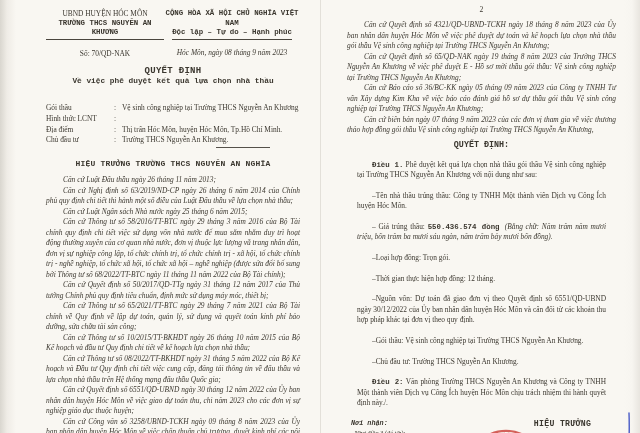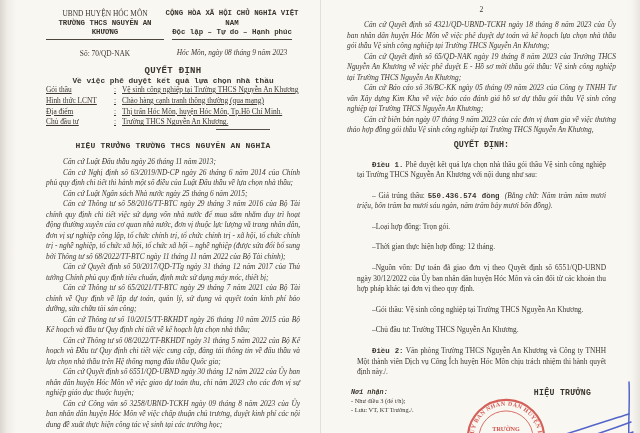--- a/index.html
+++ b/index.html
@@ -29,21 +29,21 @@
   .i{font-style:italic;}
   .center{text-align:center;}
   .hdr-row{display:flex;font-size:7.4px;line-height:9.5px;}
   .hdr-left{width:118px;text-align:center;}
   .hdr-right{flex:1;text-align:center;}
   .u-line{display:inline-block;border-bottom:.8px solid #4a463e;padding-bottom:1px;}
   .ref-no{margin-top:9px;font-size:7.4px;}
   .place-date{margin-top:8px;font-size:7.4px;}
   .doc-title{font-size:9px;margin-top:8px;letter-spacing:.3px;}
   .doc-subtitle{font-size:7.8px;margin-top:1px;}
-  .info{margin-top:0;font-size:7.4px;line-height:10.8px;text-decoration:underline;}
+  .info{margin-top:18px;font-size:7.4px;line-height:10.8px;}
   .info-row{display:flex;}
   .info-label{width:62px;}
   .info-sep{width:14px;text-align:center;}
   .info-value{flex:1;}
   .info-divider{width:54px;border-bottom:.8px solid #55514a;margin:1px 0 0 170px;}
   .section-heading{font-size:8px;margin-top:11px;letter-spacing:.2px;}
   .can-cu{
     margin:0;font-size:7.4px;line-height:10.5px;
     font-style:italic;text-align:justify;text-indent:17px;
   }
@@ -88,21 +88,20 @@
 
     <div class="info">
       <div class="info-row">
         <span class="info-label">Gói thầu</span>
         <span class="info-sep">:</span>
         <span class="info-value">Vệ sinh công nghiệp tại Trường THCS Nguyễn An Khương</span>
       </div>
       <div class="info-row">
         <span class="info-label">Hình thức LCNT</span>
         <span class="info-sep">:</span>
-        <span class="info-value">Chào hàng cạnh tranh thông thường (qua mạng)</span>
       </div>
       <div class="info-row">
         <span class="info-label">Địa điểm</span>
         <span class="info-sep">:</span>
         <span class="info-value">Thị trấn Hóc Môn, huyện Hóc Môn, Tp.Hồ Chí Minh.</span>
       </div>
       <div class="info-row">
         <span class="info-label">Chủ đầu tư</span>
         <span class="info-sep">:</span>
         <span class="info-value">Trường THCS Nguyễn An Khương.</span>
@@ -134,20 +133,21 @@
       <p class="can-cu">Căn cứ Quyết định số 4321/QD-UBND-TCKH ngày 18 tháng 8 năm 2023 của Ủy ban nhân dân huyện Hóc Môn về việc phê duyệt dự toán và kế hoạch lựa chọn nhà thầu gói thầu Vệ sinh công nghiệp tại Trường THCS Nguyễn An Khương;</p>
       <p class="can-cu">Căn cứ Quyết định số 65/QD-NAK ngày 19 tháng 8 năm 2023 của Trường THCS Nguyễn An Khương về việc phê duyệt E - Hồ sơ mời thầu gói thầu: Vệ sinh công nghiệp tại Trường THCS Nguyễn An Khương;</p>
       <p class="can-cu">Căn cứ Báo cáo số 36/BC-KK ngày 05 tháng 09 năm 2023 của Công ty TNHH Tư vấn Xây dựng Kim Kha về việc báo cáo đánh giá hồ sơ dự thầu gói thầu Vệ sinh công nghiệp tại Trường THCS Nguyễn An Khương;</p>
       <p class="can-cu">Căn cứ biên bản ngày 07 tháng 9 năm 2023 của các đơn vị tham gia về việc thương thảo hợp đồng gói thầu Vệ sinh công nghiệp tại Trường THCS Nguyễn An Khương,</p>
     </div>
 
     <div class="decision-heading b center">QUYẾT ĐỊNH:</div>
 
     <p class="article"><span class="b">Điều 1.</span><span> Phê duyệt kết quả lựa chọn nhà thầu gói thầu Vệ sinh công nghiệp tại Trường THCS Nguyễn An Khương với nội dung như sau:</span></p>
 
+    <p class="dash"><span>–Tên nhà thầu trúng thầu: </span><span>Công ty TNHH Một thành viên Dịch vụ Công Ích huyện Hóc Môn.</span></p>
 
     <p class="dash"><span>– Giá trúng thầu: </span><span class="b">550.436.574 đồng </span><span class="i">(Bằng chữ: Năm trăm năm mươi triệu, bốn trăm ba mươi sáu ngàn, năm trăm bảy mươi bốn đồng).</span></p>
 
     <p class="dash"><span>–Loại hợp đồng: </span><span>Trọn gói.</span></p>
 
     <p class="dash"><span>–Thời gian thực hiện hợp đồng: </span><span>12 tháng.</span></p>
 
     <p class="dash"><span>–Nguồn vốn: </span><span>Dự toán đã giao đơn vị theo Quyết định số 6551/QD-UBND ngày 30/12/2022 của Ủy ban nhân dân huyện Hóc Môn và cân đối từ các khoản thu hợp pháp khác tại đơn vị theo quy định.</span></p>
 
     <p class="dash"><span>–Gói thầu: </span><span>Vệ sinh công nghiệp tại Trường THCS Nguyễn An Khương.</span></p>

